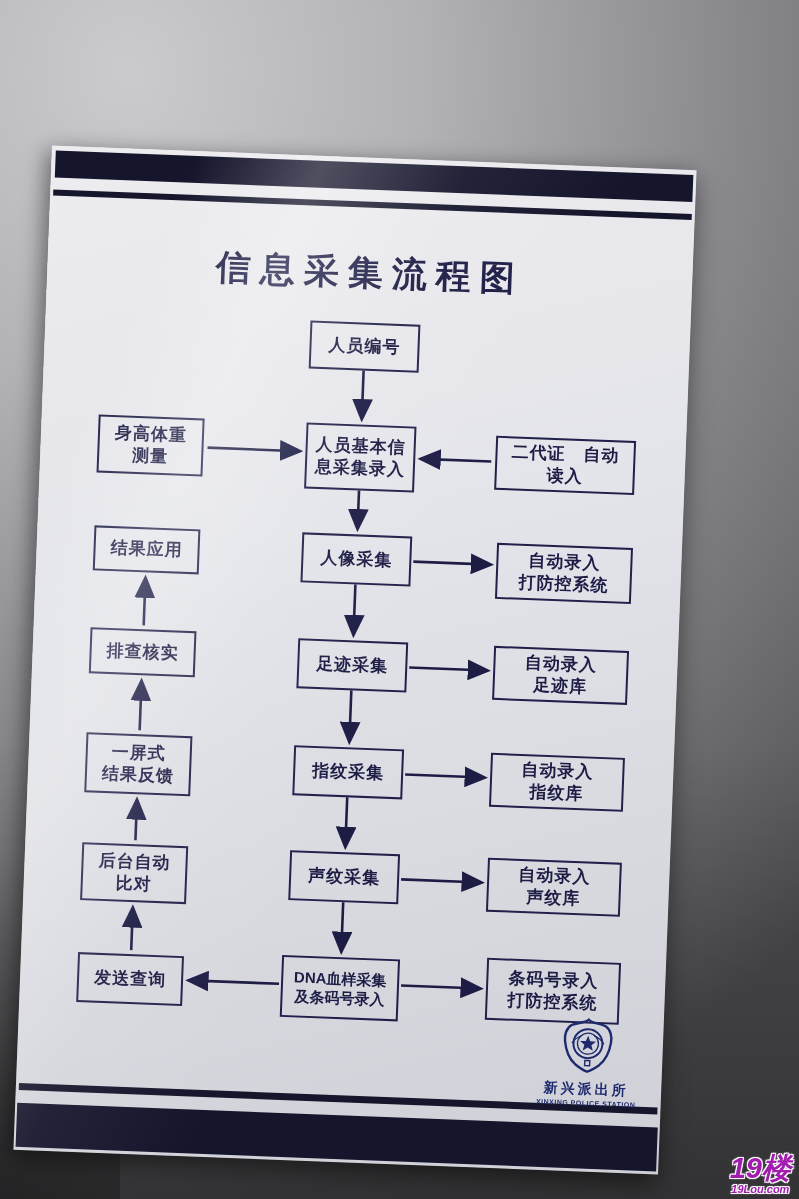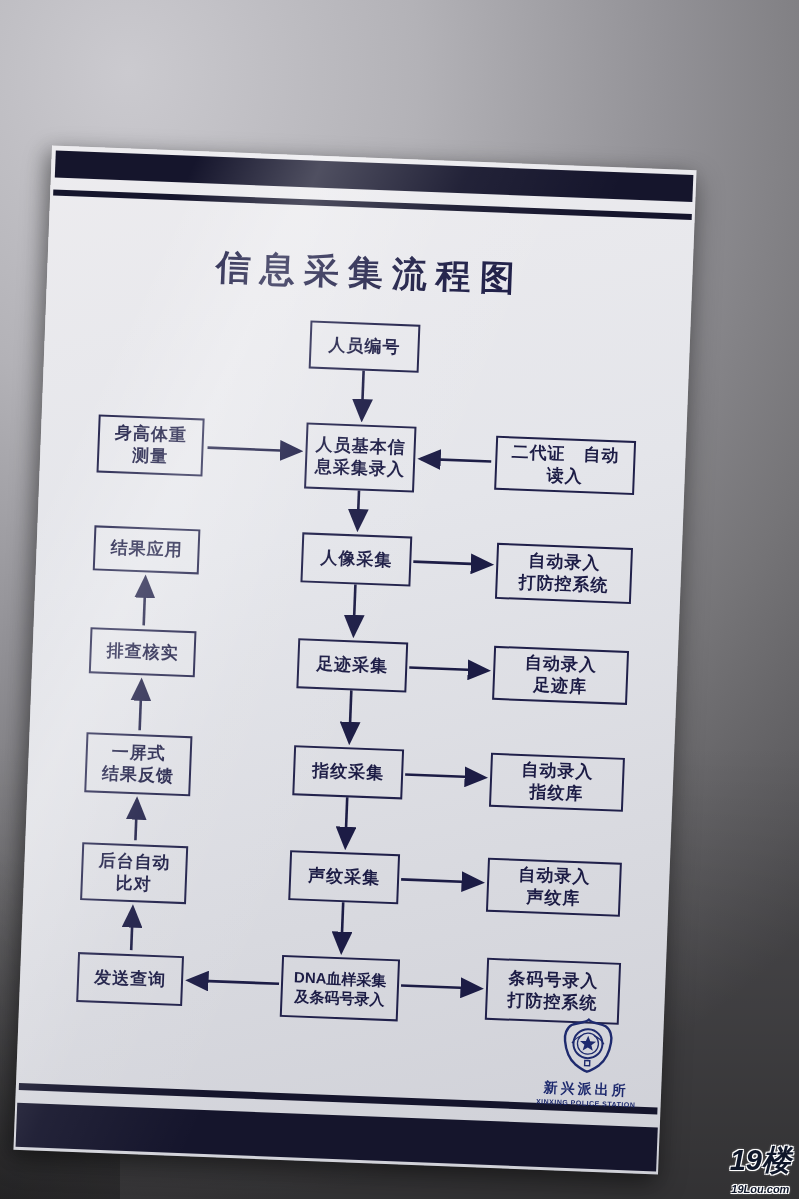--- a/index.html
+++ b/index.html
@@ -56,24 +56,24 @@
   .n-auto_entry_fingerprint{left:462px;top:590px;width:134px;height:54px;}
   .n-auto_entry_voiceprint{left:463px;top:695px;width:134px;height:54px;}
   .n-barcode_entry{left:466px;top:795px;width:134px;height:62px;}
   .arrows{position:absolute;inset:0;z-index:1;}
   
   .logo{position:absolute;left:505px;top:850px;width:130px;z-index:2;text-align:center;color:#1e2a6e;}
   .logo-cn{font-size:14px;font-weight:700;letter-spacing:3px;margin-top:2px;}
   .logo-en{font-size:7px;font-weight:700;letter-spacing:.5px;margin-top:1px;}
   
   .watermark{position:absolute;right:8px;bottom:4px;z-index:10;text-align:center;
-    color:#0f172a;font-style:italic;font-weight:900;line-height:1;
+    color:#a21caf;font-style:italic;font-weight:900;line-height:1;
     text-shadow:-1px -1px 0 #fff,1px -1px 0 #fff,-1px 1px 0 #fff,1px 1px 0 #fff,0 0 3px #fff;}
   .wm-big{font-size:29px;}
-  .wm-small{font-size:11px;margin-top:9px;letter-spacing:0;}
+  .wm-small{font-size:11px;margin-top:1px;letter-spacing:0;}
 </style>
 </head>
 <body>
 
 <div class="wall-shade-left"></div>
 
 <div class="poster">
   <div class="band band-top"></div>
   <div class="band stripe-top"></div>
   <div class="band stripe-bottom"></div>

